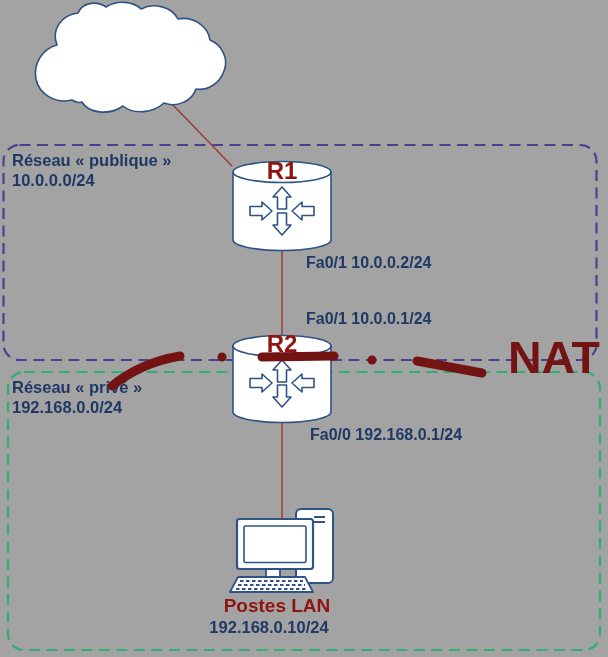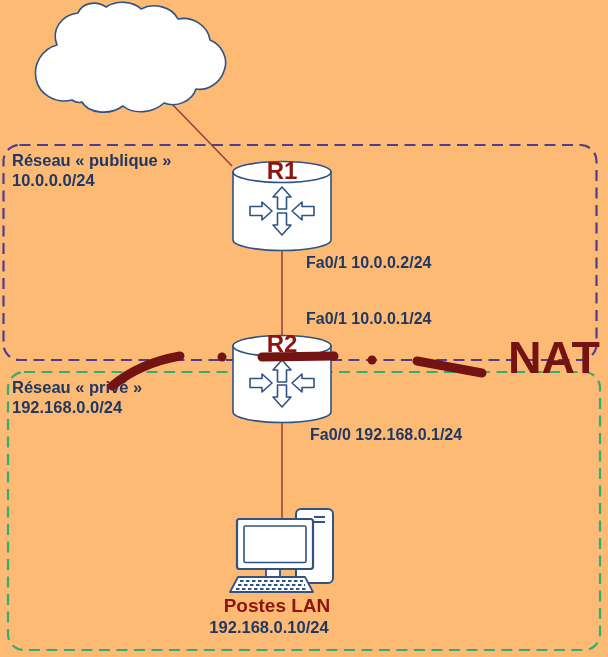--- a/index.html
+++ b/index.html
@@ -1,16 +1,16 @@
 <!DOCTYPE html>
 <html><head>
 <meta charset="utf-8">
 <style>
   html,body{margin:0;padding:0;background:#ffffff;}
-  .canvas{position:relative;width:608px;height:657px;background:#fdba74;overflow:hidden;
+  .canvas{position:relative;width:608px;height:657px;background:#a3a3a3;overflow:hidden;
           font-family:"Liberation Sans", sans-serif;}
   svg text{font-family:"Liberation Sans", sans-serif;font-weight:bold;}
   .zone-label{fill:#1F3864;font-size:16.5px;}
   .if-label{fill:#1F3864;font-size:16px;}
   .router-label{fill:#8E1410;font-size:24px;}
   .pc-label{fill:#8E1410;font-size:19px;}
   .pc-ip{fill:#1F3864;font-size:16.5px;}
   .nat-label{fill:#731413;font-size:45px;}
 </style>
 </head>

